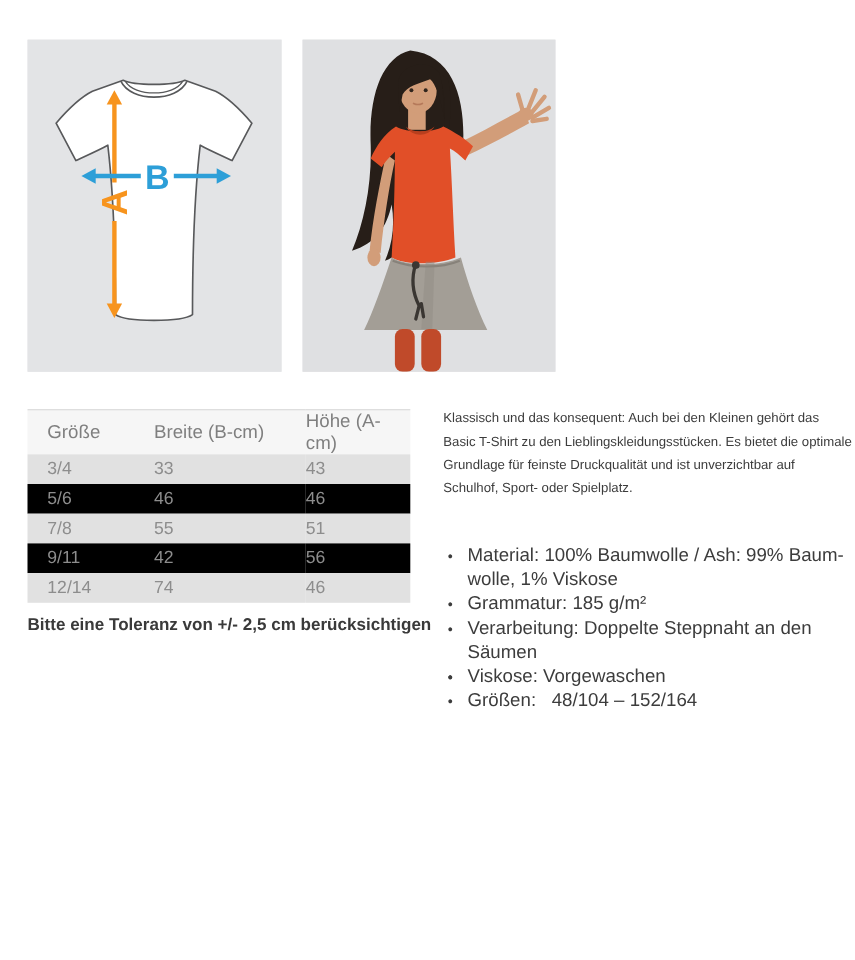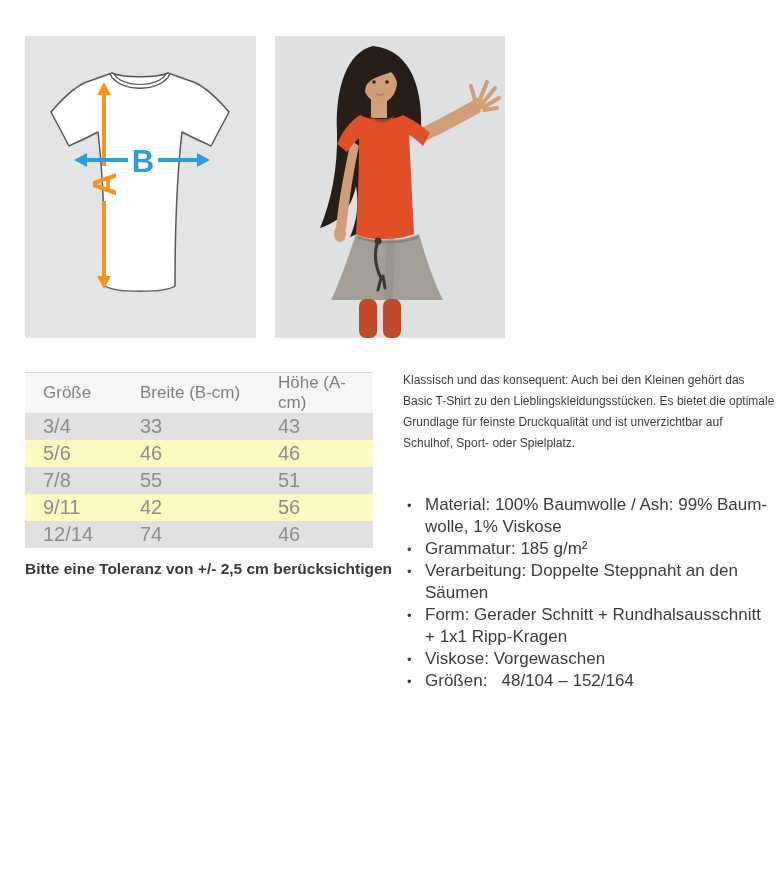--- a/index.html
+++ b/index.html
@@ -12,25 +12,25 @@
   .photo-box{position:absolute;left:275px;top:36px;width:230px;height:302px;background:#dfe0e2;}
   .diagram-box svg,.photo-box svg{display:block;width:100%;height:100%;}
   
   .table-wrap{position:absolute;left:25px;top:372px;width:348px;}
   table.size-table{border-collapse:collapse;width:348px;border-top:1px solid #d6d6d6;table-layout:fixed;}
   table.size-table th{
     font-weight:normal;text-align:left;font-size:17px;color:#7f7f7f;
     height:26px;background:#f6f6f6;padding:0;
   }
   table.size-table td{
-    text-align:left;font-size:20px;color:#8d8d8d;height:27px;padding:0;
+    text-align:left;font-size:16px;color:#8d8d8d;height:27px;padding:0;
   }
   table.size-table th:first-child,table.size-table td:first-child{padding-left:18px;}
   tbody tr.row-odd{background:#e1e1e1;}
-  tbody tr.row-even{background:#fef9c3;}
+  tbody tr.row-even{background:#000000;}
   .tolerance-note{margin-top:12px;font-size:15.5px;color:#3a3a3a;white-space:nowrap;font-weight:bold;}
   
   .description{position:absolute;left:403px;top:370px;width:372px;color:#3c3c3c;}
   .description p{margin:0;font-size:12px;line-height:21px;hyphens:manual;}
   .feature-list{list-style:none;margin:40px 0 0 0;padding:0;font-size:17px;line-height:22px;}
   .feature-list li{position:relative;padding-left:22px;margin:0;hyphens:manual;}
   .feature-list .bullet{position:absolute;left:4px;top:1px;font-size:13px;color:#3c3c3c;}
   .feature-list .li-text{white-space:pre-wrap;}
 </style>
 </head>
@@ -163,21 +163,20 @@
       <li>
         <span class="bullet">•</span>
         <span class="li-text">Grammatur: 185 g/m²</span>
       </li>
       <li>
         <span class="bullet">•</span>
         <span class="li-text">Verarbeitung: Doppelte Steppnaht an den Säumen</span>
       </li>
       <li>
         <span class="bullet">•</span>
-        <span class="li-text">Form: Gerader Schnitt + Rundhalsausschnitt + 1x1 Ripp-Kragen</span>
       </li>
       <li>
         <span class="bullet">•</span>
         <span class="li-text">Viskose: Vorgewaschen</span>
       </li>
       <li>
         <span class="bullet">•</span>
         <span class="li-text">Größen:   48/104 – 152/164</span>
       </li>
     </ul>

